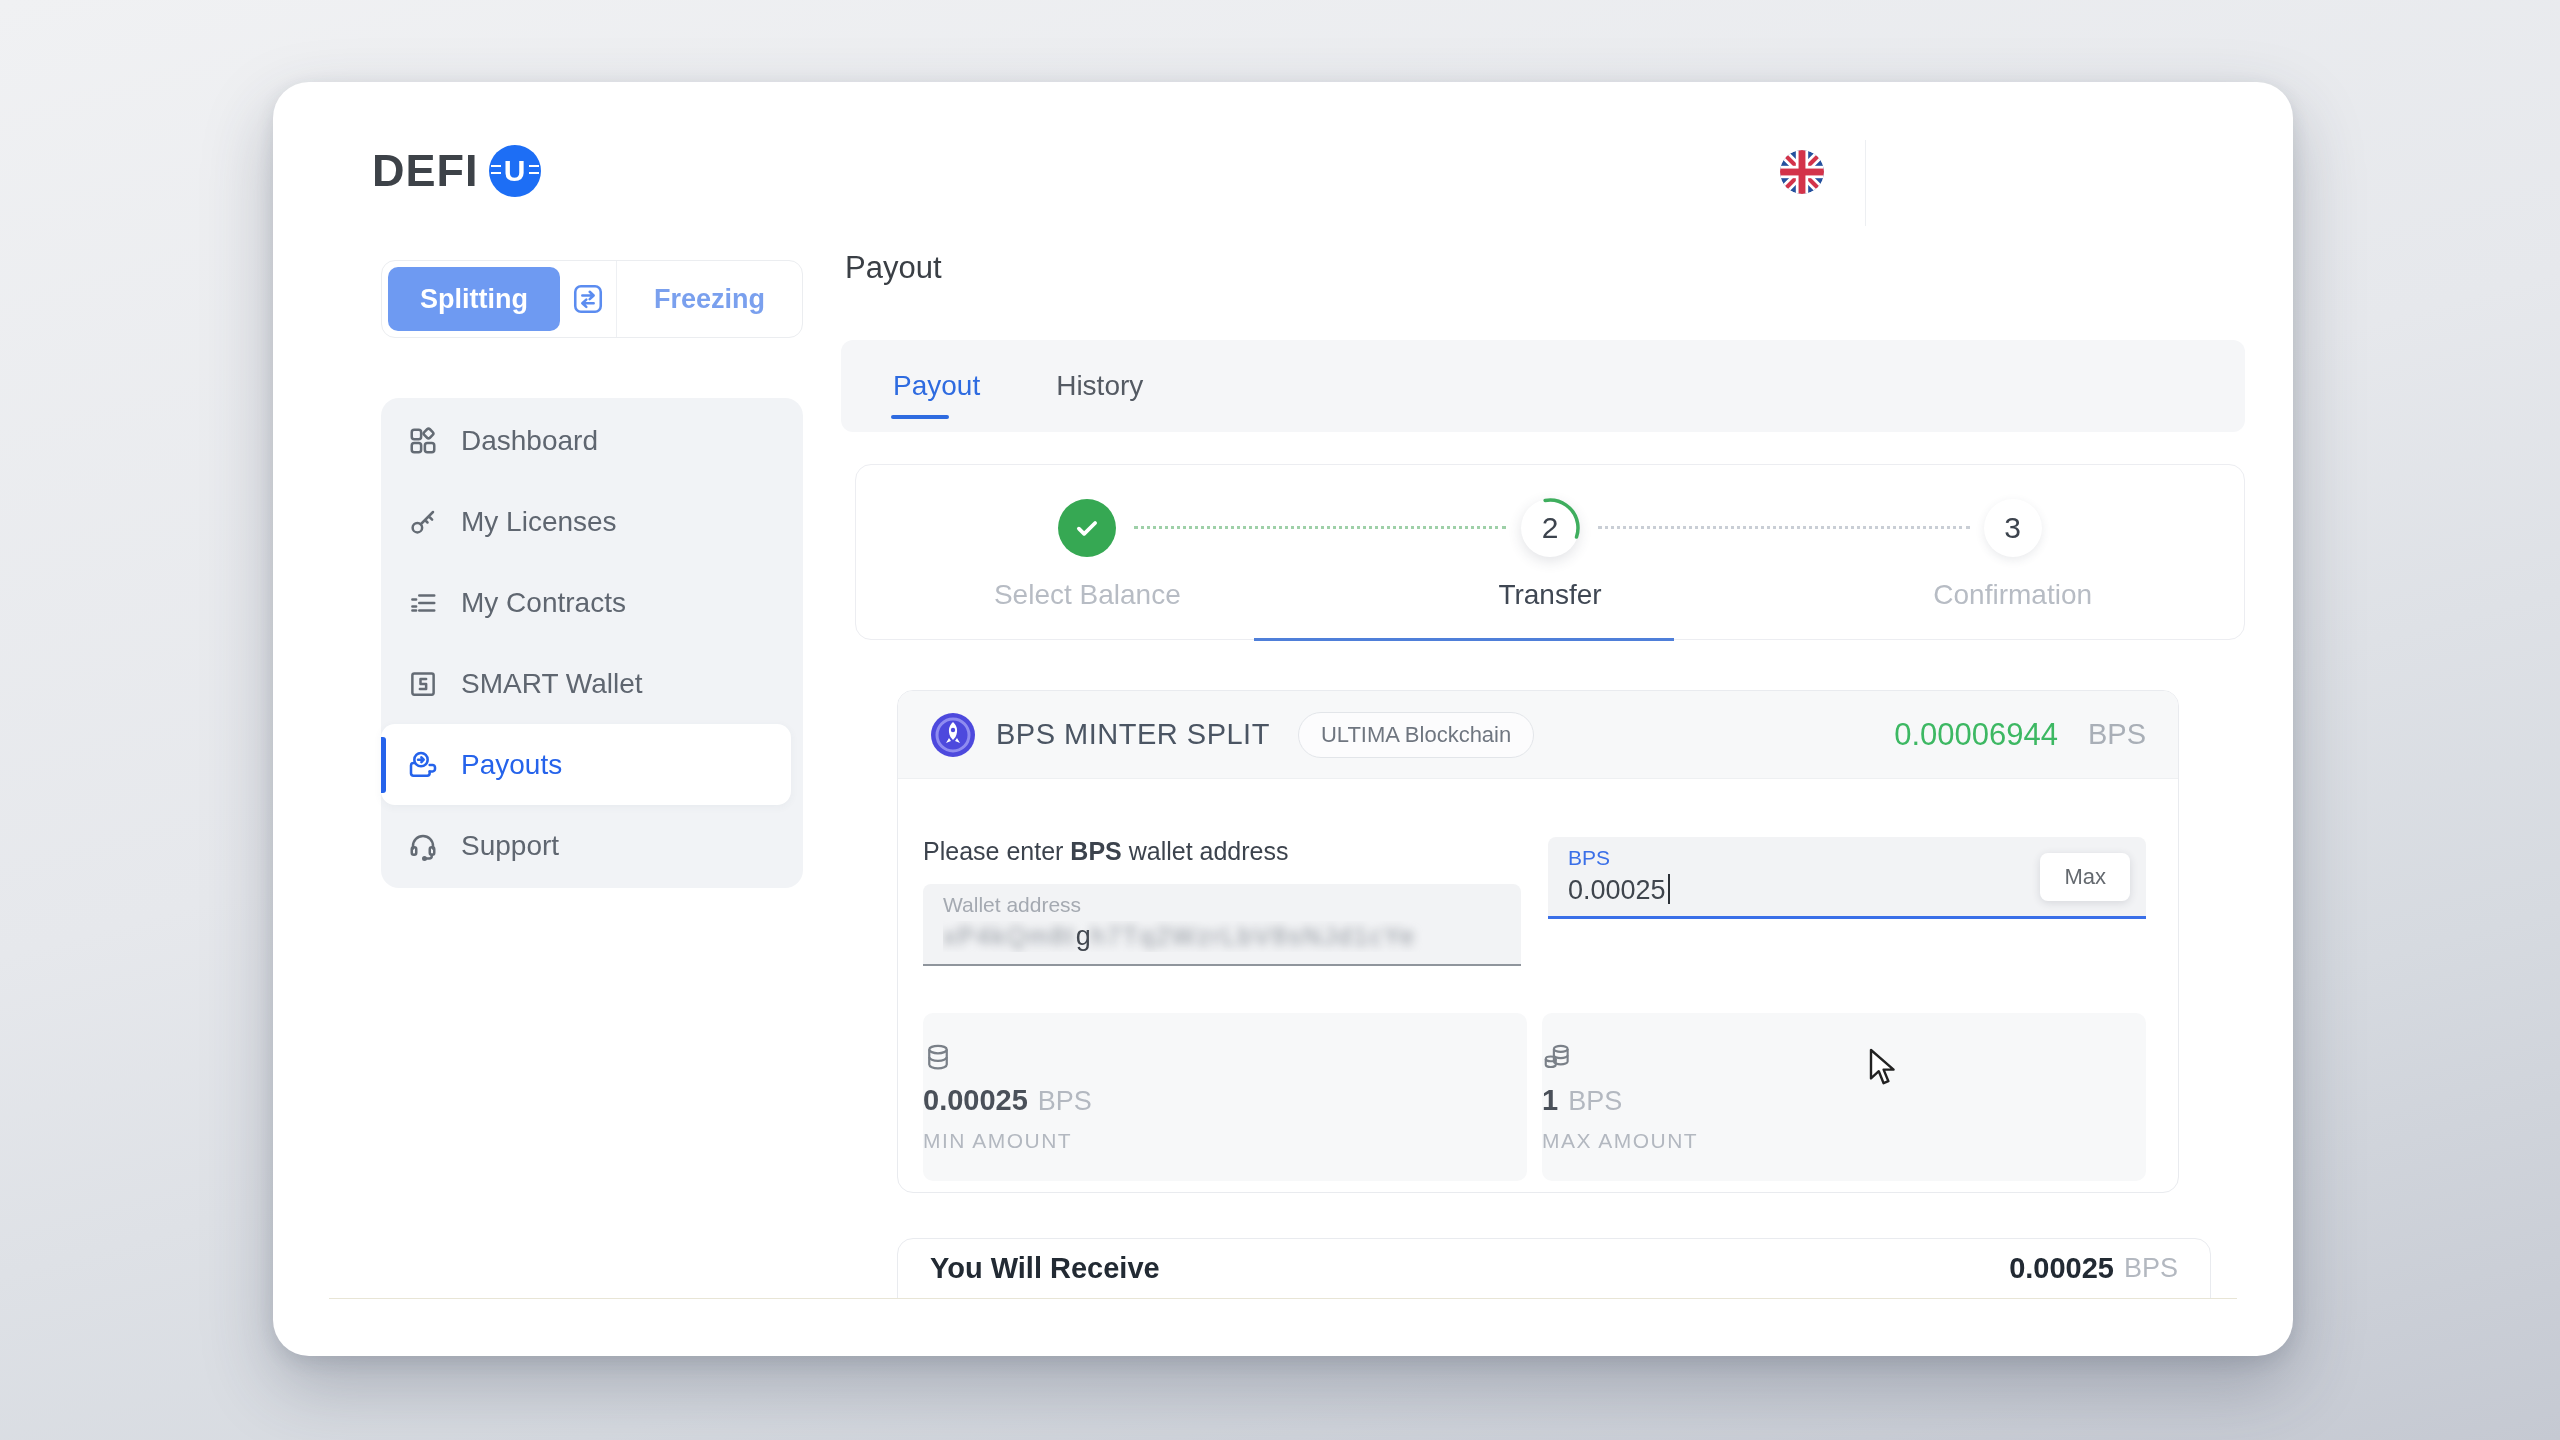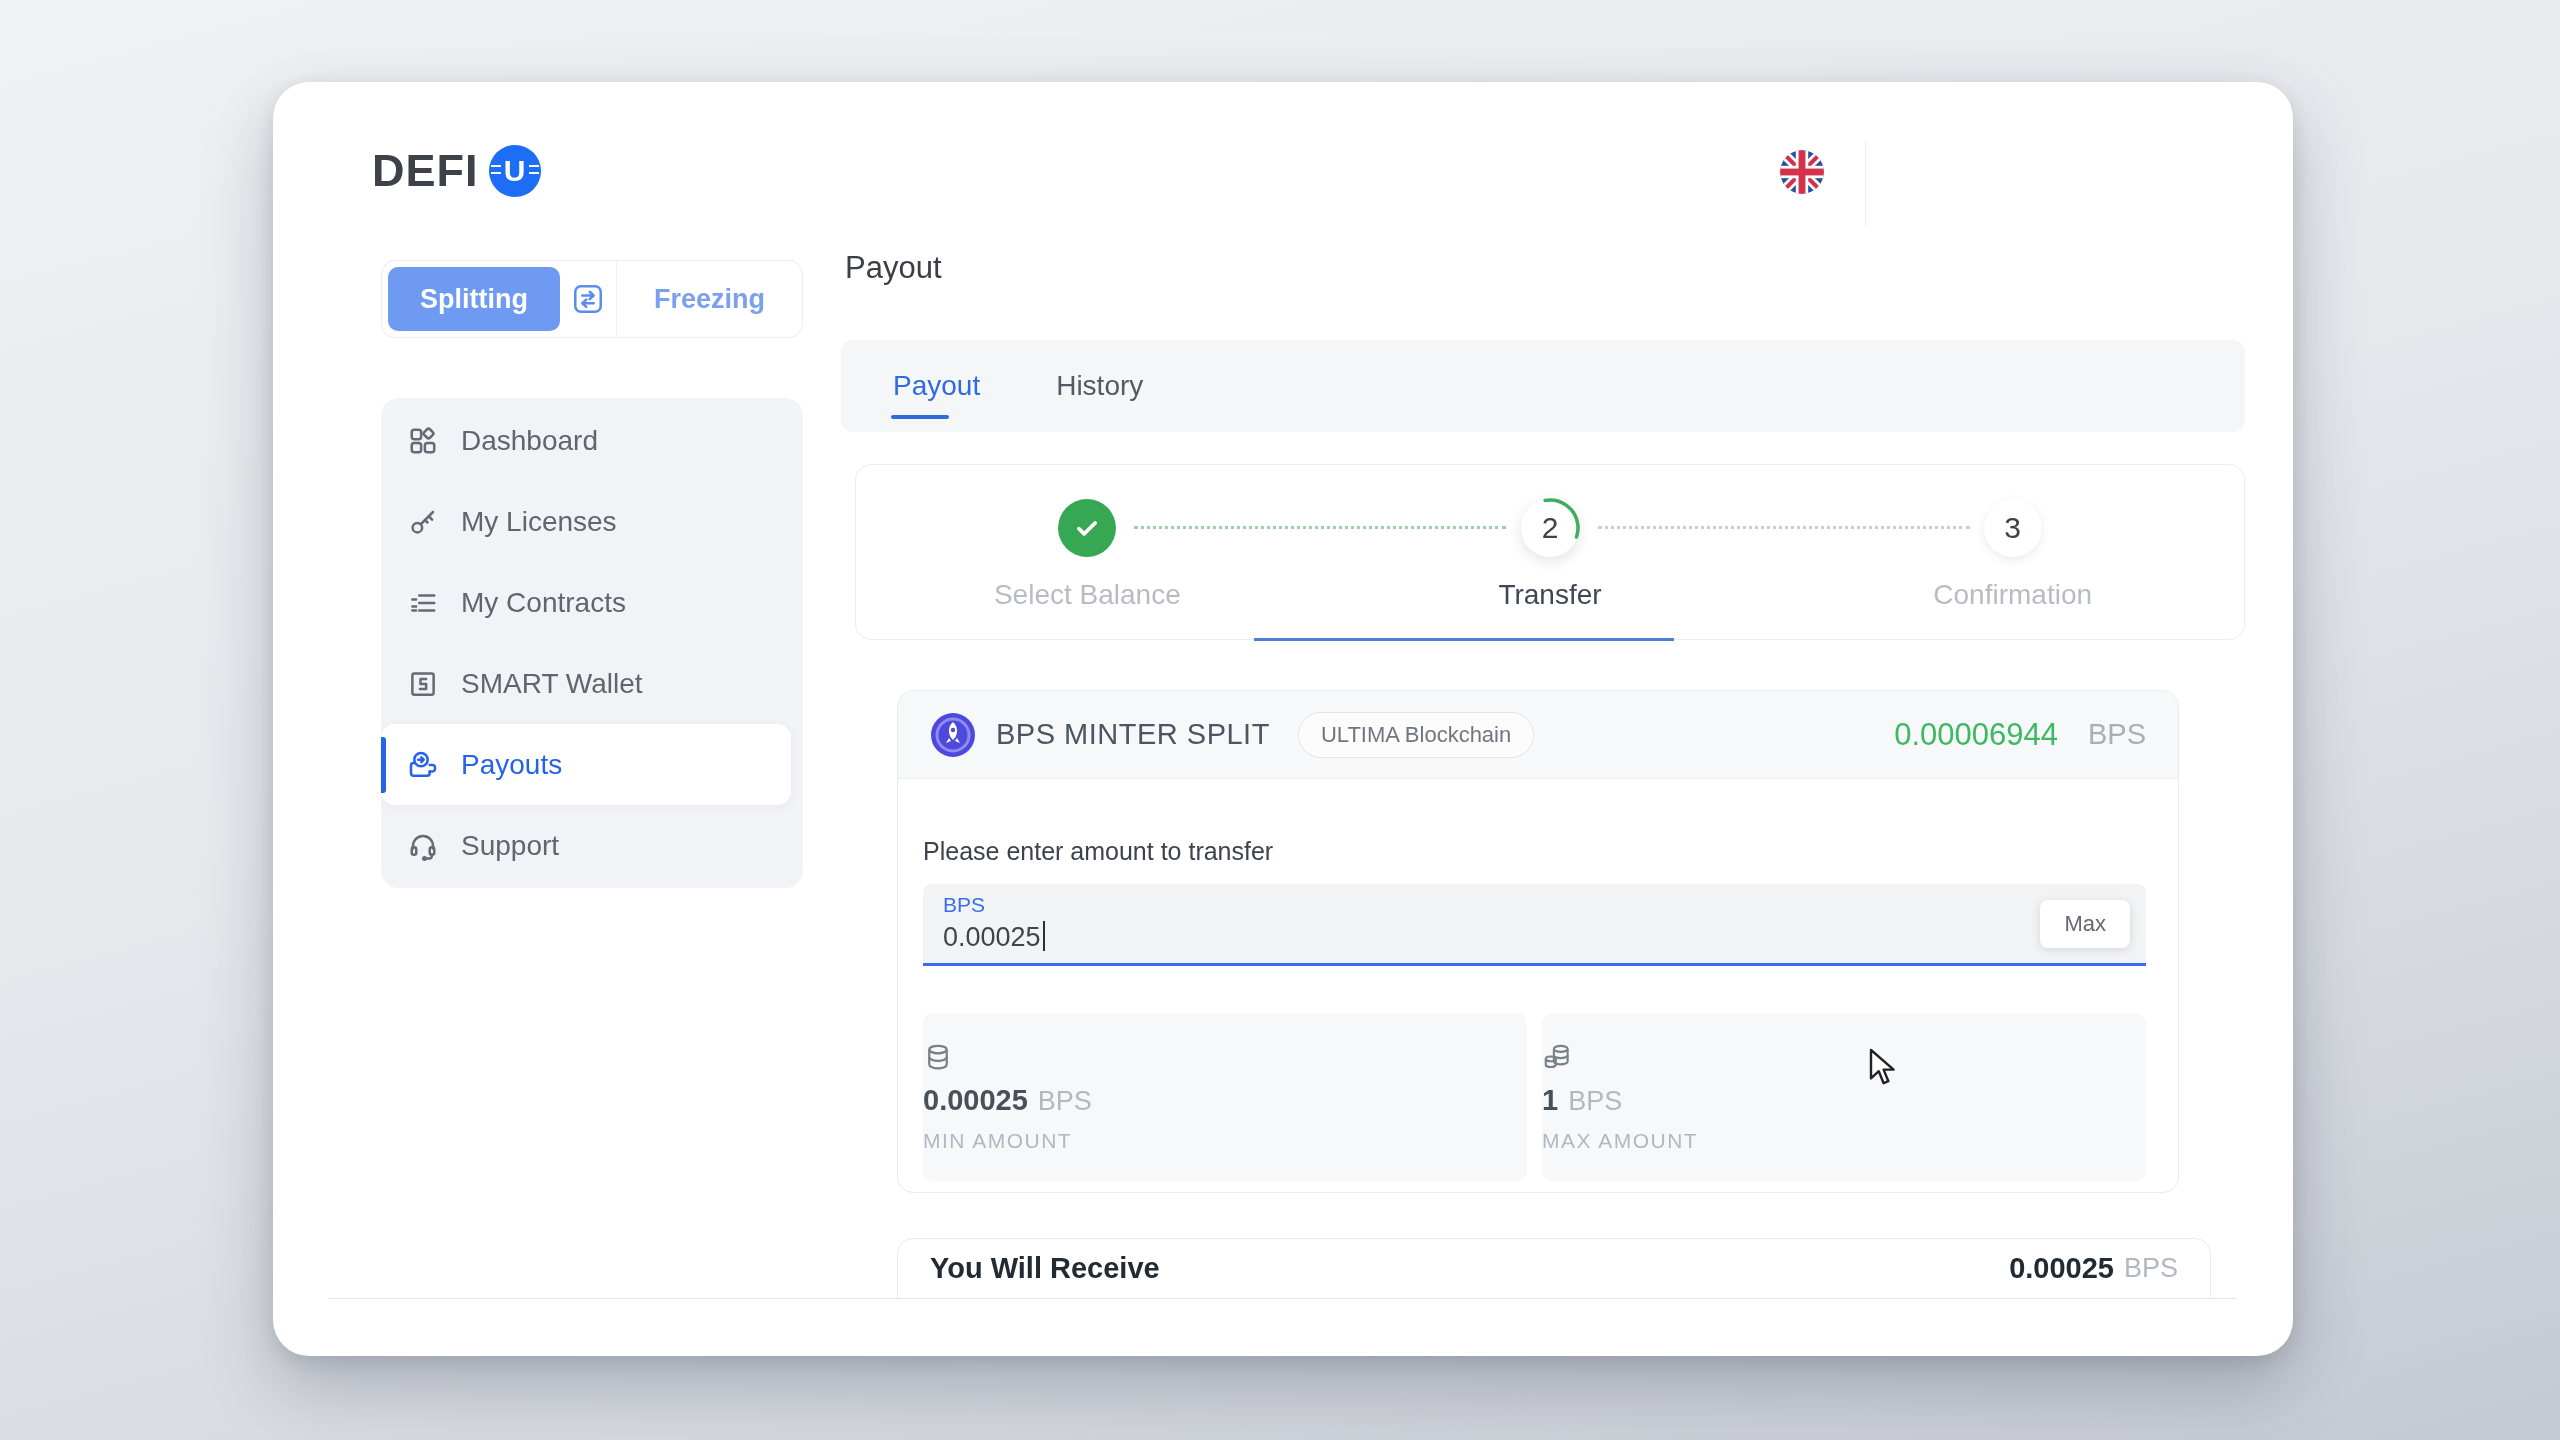--- a/index.html
+++ b/index.html
@@ -271,21 +271,27 @@
       </svg>
       <span class="token-name">BPS MINTER SPLIT</span>
       <span class="net-badge">ULTIMA Blockchain</span>
       <span class="spacer"></span>
       <span class="balance-val">0.00006944</span>
       <span class="balance-unit">BPS</span>
     </div>
 
     <div class="fields-row">
       <div class="field-col">
-        <div class="field-label">Please enter amount to transfer</div>
+        <div class="field-label"><span>Please enter </span><b>BPS</b><span> wallet address</span></div>
+        <div class="inputbox wallet">
+          <span class="float-label">Wallet address</span>
+          <div class="input-val"><span class="blur">xP4kQm8t</span><span>g</span><span class="blur">h7Tq2WzrLbV8sNJd1cYe</span></div>
+        </div>
+      </div>
+      <div class="field-col">
         <div class="inputbox amount">
           <span class="float-label blue">BPS</span>
           <div class="input-val"><span>0.00025</span><span class="caret"></span></div>
           <button class="max-btn">Max</button>
         </div>
       </div>
     </div>
 
     <div class="limits-row">
       <div class="limit-box">

